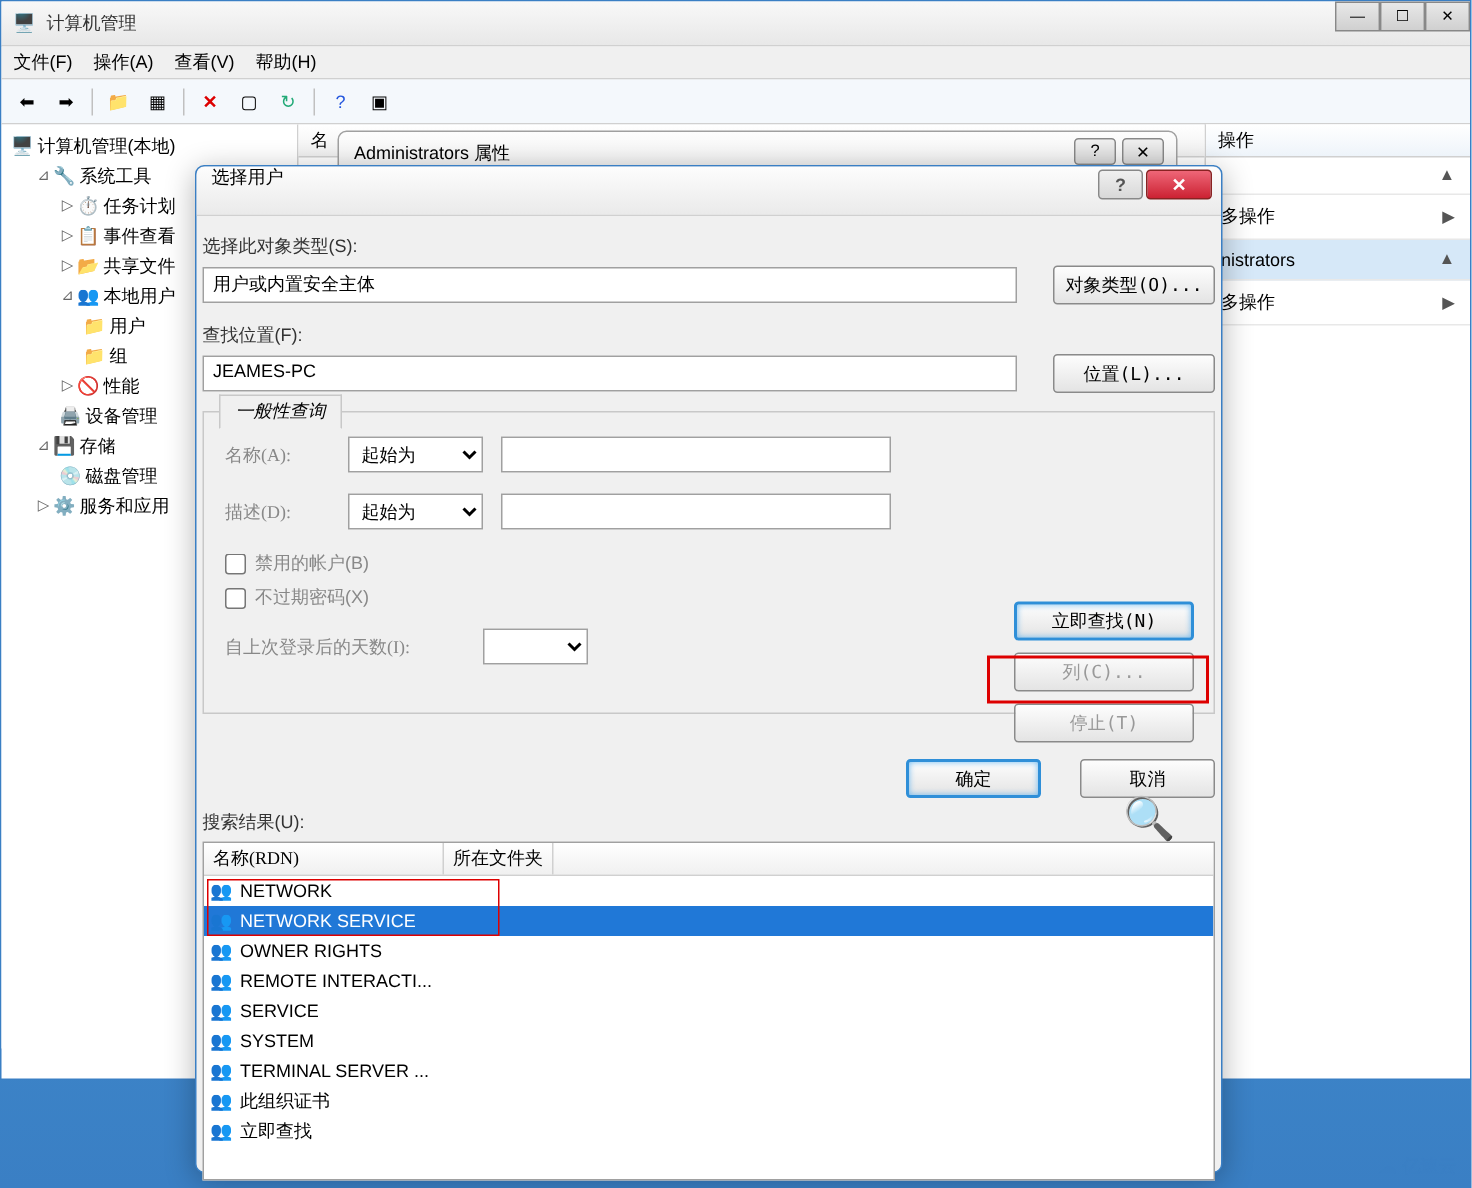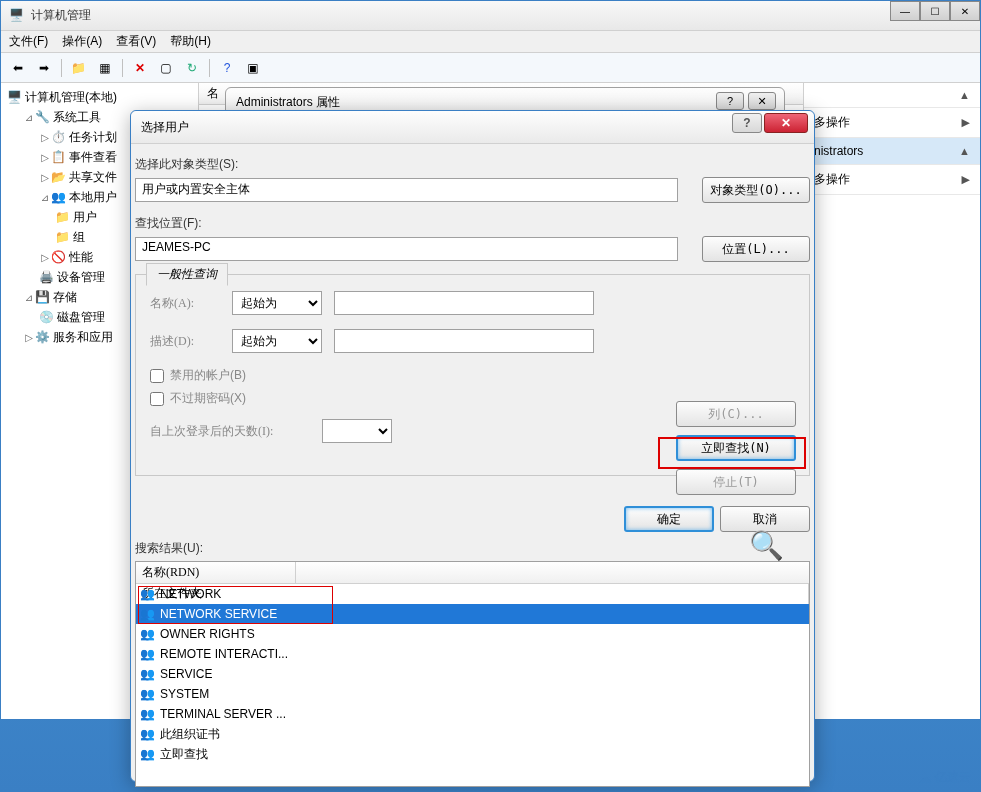--- a/index.html
+++ b/index.html
@@ -39,21 +39,21 @@
 .actions-item { padding: 6px 10px; border-bottom: 1px solid #e8e8e8; display: flex; align-items: center; justify-content: space-between; }
 .actions-item.sel { background: #d6e8f8; }
 
 
 .props-dialog { position: absolute; top: 87px; left: 225px; width: 560px; height: 30px; background: linear-gradient(to bottom, #fdfdfd, #f0f0f0); border: 1px solid #a0a0a0; border-radius: 6px 6px 0 0; display: flex; align-items: center; padding: 0 10px; }
 .props-controls { position: absolute; right: 8px; top: 4px; display: flex; gap: 4px; }
 .props-btn { width: 28px; height: 18px; background: linear-gradient(#f0f0f0,#d8d8d8); border: 1px solid #888; border-radius: 3px; display: flex; align-items: center; justify-content: center; font-size: 11px; }
 
 
 .select-dialog { position: absolute; top: 110px; left: 130px; width: 685px; height: 672px; background: #f0f0f0; border: 1px solid #3a7fc4; border-radius: 6px; box-shadow: 0 4px 20px rgba(0,0,0,0.3); }
-.sd-titlebar { height: 30px; background: linear-gradient(to bottom, #fdfdfd, #eaeaea); border-radius: 6px 6px 0 0; display: flex; align-items: center; padding: 16px 10px; position: relative; border-bottom: 1px solid #d0d0d0; }
+.sd-titlebar { height: 30px; background: linear-gradient(to bottom, #fdfdfd, #eaeaea); border-radius: 6px 6px 0 0; display: flex; align-items: flex-end; padding: 16px 10px; position: relative; border-bottom: 1px solid #d0d0d0; }
 .sd-controls { position: absolute; right: 6px; top: 2px; display: flex; gap: 2px; }
 .sd-help { width: 30px; height: 20px; background: linear-gradient(#f0f0f0,#d8d8d8); border: 1px solid #888; border-radius: 3px; display: flex; align-items: center; justify-content: center; font-weight: bold; color: #555; }
 .sd-close { width: 44px; height: 20px; background: linear-gradient(#e67,#c23); border: 1px solid #822; border-radius: 3px; display: flex; align-items: center; justify-content: center; color: #fff; font-weight: bold; }
 .sd-body { padding: 12px 4px; }
 .sd-label { margin-bottom: 4px; color: #333; }
 .sd-row { display: flex; align-items: center; gap: 24px; margin-bottom: 12px; }
 .sd-textbox { flex: 1; height: 24px; border: 1px solid #a0a0a0; background: #fff; padding: 2px 6px; }
 .sd-button { min-width: 108px; height: 26px; background: linear-gradient(#fdfdfd,#e4e4e4); border: 1px solid #8a8a8a; border-radius: 3px; font-family: SimSun, monospace; }
 .sd-button.highlight { border: 2px solid #2f8fd8; box-shadow: inset 0 0 4px #6bb8f0; }
 .sd-button.disabled { color: #999; }
@@ -67,23 +67,23 @@
 .query-input { flex: 1; height: 24px; border: 1px solid #a0a0a0; background: #fff; max-width: 260px; }
 .query-checks { margin: 4px 0 12px 0; }
 .query-check { display: flex; align-items: center; gap: 6px; color: #888; margin-bottom: 6px; font-family: SimSun; }
 .query-check input { width: 14px; height: 14px; }
 .right-buttons { position: absolute; right: 18px; top: 290px; display: flex; flex-direction: column; gap: 8px; width: 120px; }
 .highlight-box { position: absolute; border: 2px solid #d00; }
 .highlight-find { top: 326px; right: 8px; width: 148px; height: 32px; pointer-events: none; }
 
 
 .results-area { margin-top: 14px; }
-.results-buttons { display: flex; justify-content: flex-end; gap: 6px; margin-bottom: 8px; margin-top: 30px; }
+.results-buttons { display: flex; justify-content: flex-end; gap: 26px; margin-bottom: 8px; margin-top: 30px; }
 .results-list { border: 1px solid #a0a0a0; background: #fff; height: 226px; position: relative; overflow: hidden; }
-.results-header { display: flex; height: 22px; background: linear-gradient(#fff,#f0f0f0); border-bottom: 1px solid #d0d0d0; flex-direction: column; }
+.results-header { display: flex; height: 22px; background: linear-gradient(#fff,#f0f0f0); border-bottom: 1px solid #d0d0d0; }
 .rh-col { padding: 2px 6px; border-right: 1px solid #d0d0d0; font-family: SimSun; }
 .rh-col1 { width: 160px; }
 .results-rows { overflow-y: scroll; height: 204px; }
 .result-row { display: flex; align-items: center; height: 20px; padding-left: 4px; font-family: "Courier New", monospace; }
 .result-row.sel { background: #2078d7; color: #fff; }
 .result-icon { width: 16px; height: 16px; margin-right: 4px; display: inline-flex; align-items: center; justify-content: center; }
 .highlight-result { position: absolute; top: 24px; left: 2px; width: 195px; height: 38px; border: 1px solid #d00; pointer-events: none; }
 
 .magnifier { position: absolute; right: 30px; top: 418px; font-size: 28px; }
 .watermark { position: absolute; right: 10px; bottom: 6px; color: #3a7fc4; font-size: 18px; font-weight: bold; display: flex; align-items: center; gap: 4px; opacity: 0.8; }
@@ -207,20 +207,21 @@
         </div>
     </div>
 
     <div class="main-panel">
       <div class="list-panel">
         <div class="list-header">
             <span>名</span>
           </div>
       </div>
       <div class="actions-panel">
+        <div class="actions-header">操作</div>
         <div class="actions-item">
             <span></span>
             <span class="arrow">▲</span>
           </div>
         <div class="actions-item">
             <span>多操作</span>
             <span class="arrow">▶</span>
           </div>
         <div class="actions-item sel">
             <span>nistrators</span>
@@ -291,22 +292,22 @@
             <span>不过期密码(X)</span>
           </label>
       </div>
       <div class="query-row">
         <span class="query-lbl" style="width:160px">自上次登录后的天数(I):</span>
         <select class="query-select" style="width:70px"><option></option></select>
       </div>
     </div>
 
     <div class="right-buttons">
+      <button class="sd-button highlight">立即查找(N)</button>
       <button class="sd-button disabled">列(C)...</button>
-      <button class="sd-button highlight">立即查找(N)</button>
       <button class="sd-button disabled">停止(T)</button>
     </div>
     <div class="highlight-box highlight-find"></div>
     <span class="magnifier">🔍</span>
 
     <div class="results-area">
       <div class="results-buttons">
         <button class="sd-button highlight" style="min-width:90px">确定</button>
         <button class="sd-button" style="min-width:90px">取消</button>
       </div>

